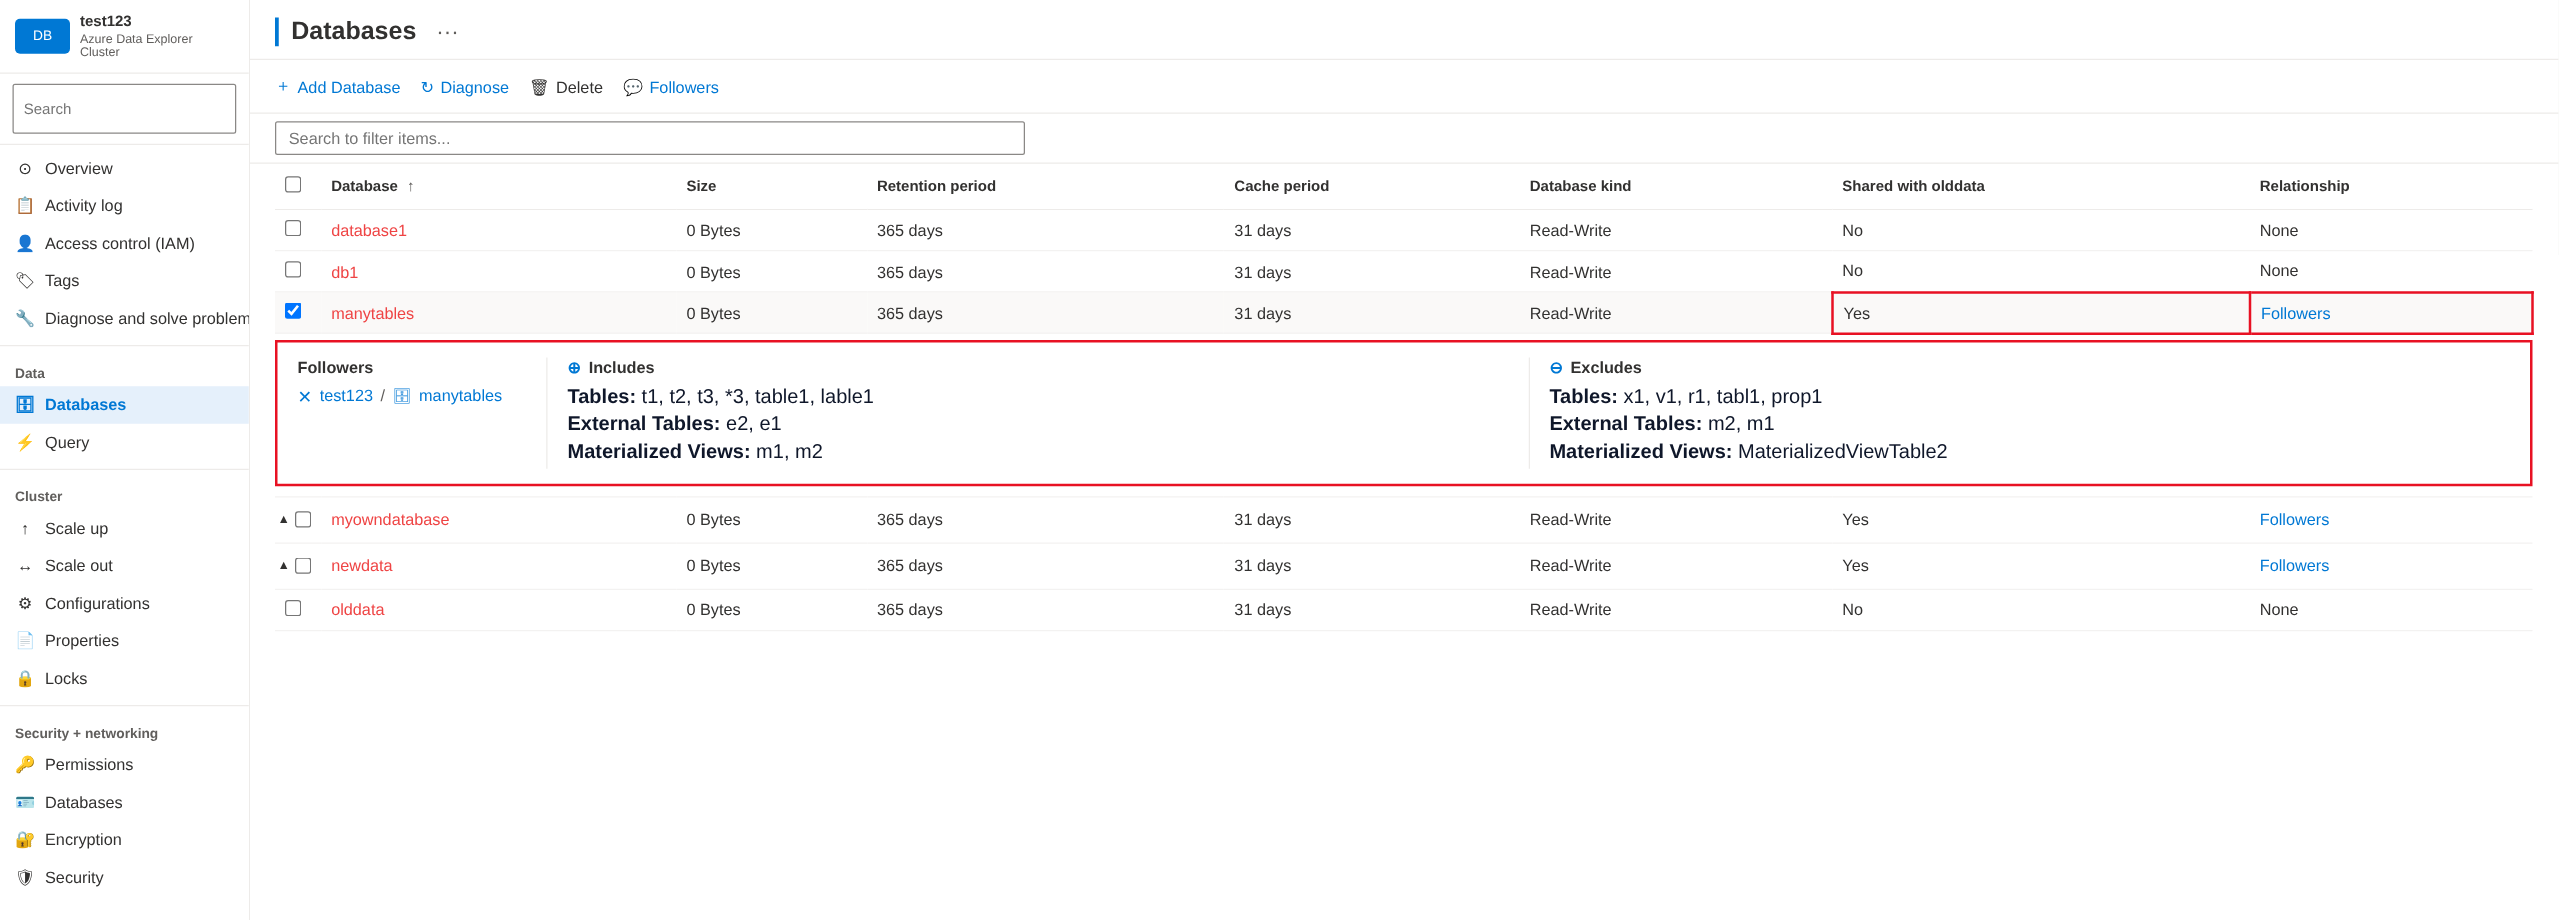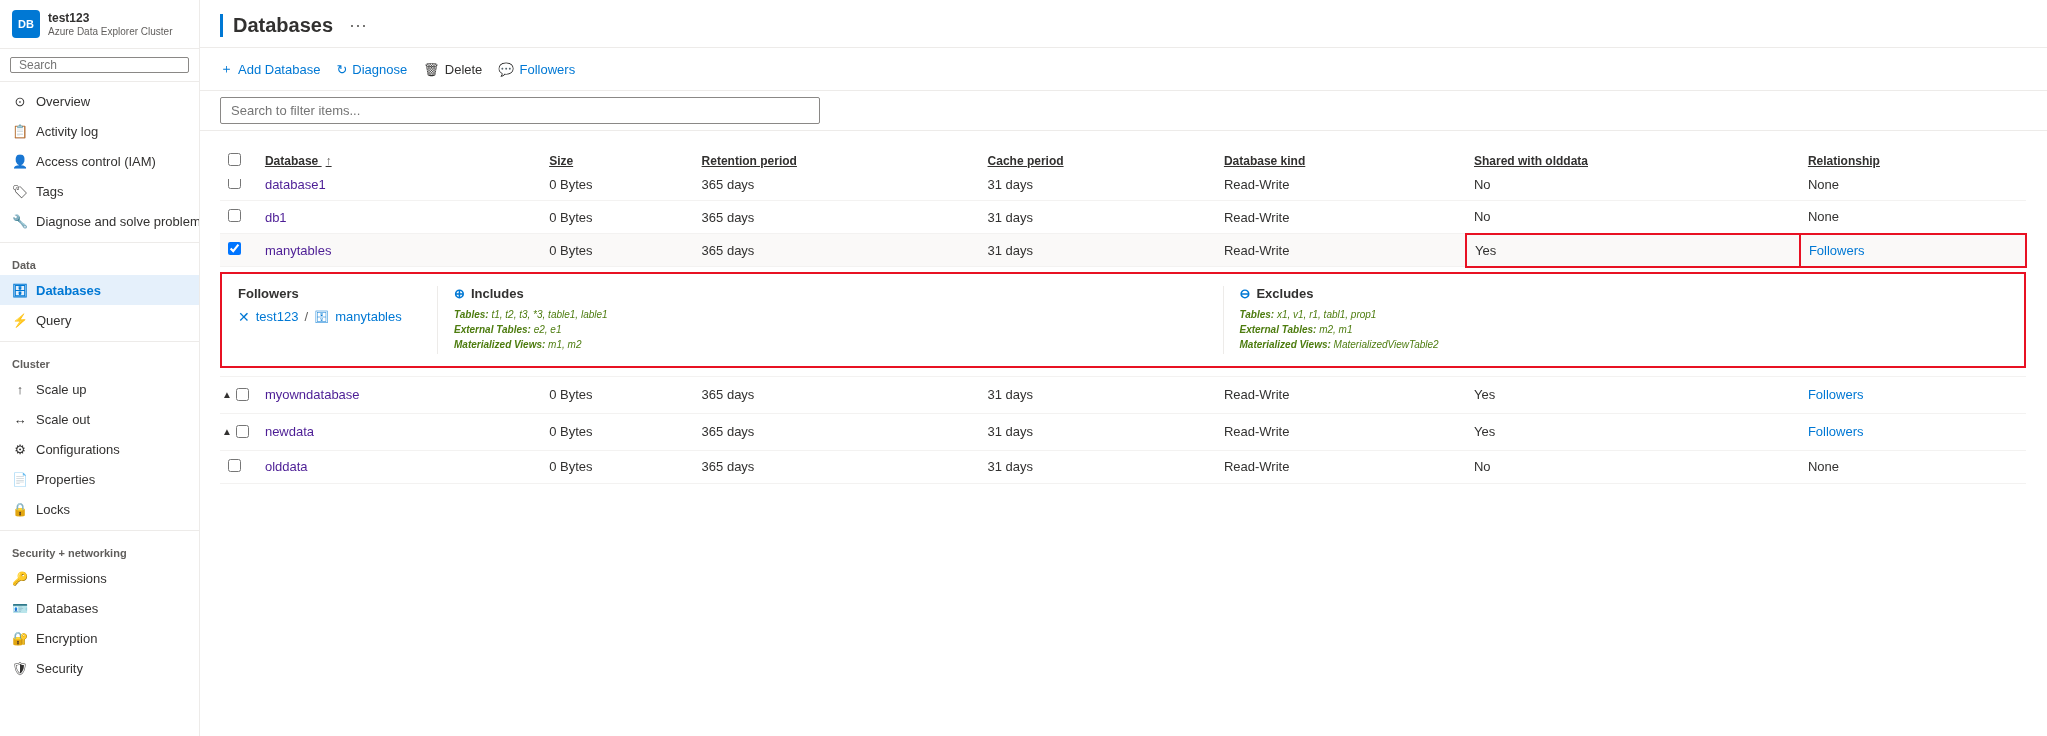--- a/index.html
+++ b/index.html
@@ -16,37 +16,37 @@
       height: 100%;
       overflow-y: auto;
     }
     .sidebar-header {
       display: flex;
       align-items: center;
       padding: 10px 12px;
       border-bottom: 1px solid #edebe9;
     }
     .sidebar-logo {
-      width: 28px; height: 28px;
+      width: 44px; height: 28px;
       background: #0078d4;
       border-radius: 4px;
       display: flex; align-items: center; justify-content: center;
-      color: white; font-weight: bold; font-size: 11px;
+      color: white; font-weight: normal; font-size: 11px;
       margin-right: 8px; flex-shrink: 0;
     }
     .sidebar-title { font-size: 12px; font-weight: 600; color: #323130; line-height: 1.3; }
     .sidebar-subtitle { font-size: 10px; color: #605e5c; }
 
     .sidebar-search {
       padding: 8px 10px;
       border-bottom: 1px solid #edebe9;
     }
     .sidebar-search input {
       width: 100%; border: 1px solid #8a8886; border-radius: 2px;
-      padding: 0 8px; font-size: 12px; outline: none;
+      padding: 12px 8px; font-size: 12px; outline: none;
     }
 
     .sidebar-nav { padding: 4px 0; flex: 1; }
     .nav-item {
       display: flex; align-items: center; padding: 7px 12px;
       cursor: pointer; color: #323130; font-size: 13px;
       gap: 8px; white-space: nowrap;
     }
     .nav-item.active { background: #e5f0fb; color: #0078d4; font-weight: 600; }
     .nav-icon { width: 16px; height: 16px; flex-shrink: 0; display: flex; align-items: center; justify-content: center; }
@@ -90,27 +90,27 @@
       padding: 5px 10px; font-size: 13px; outline: none; color: #605e5c;
       background: #fff;
     }
 
     
     .table-container { flex: 1; overflow-y: auto; padding: 0 20px; }
     table { width: 100%; border-collapse: collapse; }
     thead th {
       text-align: left; padding: 10px 8px; font-size: 12px;
       font-weight: 600; color: #323130; border-bottom: 1px solid #edebe9;
-      white-space: nowrap; position: sticky; top: 12px; background: #fff; text-decoration: underline;
+      white-space: nowrap; position: sticky; top: 0; background: #fff;
     }
     thead th.sortable { cursor: pointer; }
     thead th .sort-arrow { margin-left: 4px; color: #605e5c; }
     tbody tr { border-bottom: 1px solid #f3f2f1; }
     tbody td { padding: 8px 8px; font-size: 13px; color: #323130; vertical-align: middle; }
-    .db-link { color: #4c1d95; cursor: pointer; text-decoration: none; }
+    .db-link { color: #ef4444; cursor: pointer; text-decoration: none; }
     .followers-link { color: #0078d4; cursor: pointer; }
 
     .checkbox-col { width: 30px; }
 
     input[type="checkbox"] { cursor: pointer; }
 
     
     .expanded-row td { padding: 0; }
     .expanded-content {
       border: 2px solid #e81123;
@@ -125,21 +125,21 @@
       display: flex; align-items: center; gap: 6px;
     }
     .expanded-follower-row {
       display: flex; align-items: center; gap: 6px; margin-bottom: 6px;
     }
     .follower-cluster-icon {
       color: #0078d4; font-size: 14px;
     }
     .includes-col, .excludes-col { flex: 1; padding: 0 16px; }
     .inc-exc-title { font-size: 13px; font-weight: 600; margin-bottom: 8px; display: flex; align-items: center; gap: 6px; }
-    .detail-line { font-size: 10px; color: #4d7c0f; margin-bottom: 4px; font-style: italic; }
+    .detail-line { font-size: 16px; color: #0f172a; margin-bottom: 4px; }
     .detail-line b { font-weight: 600; }
 
     
     .row-expanded td { background: #faf9f8; }
 
     
     .highlight-cell { border: 2px solid #e81123; }
 
     
     ::-webkit-scrollbar { width: 6px; }

